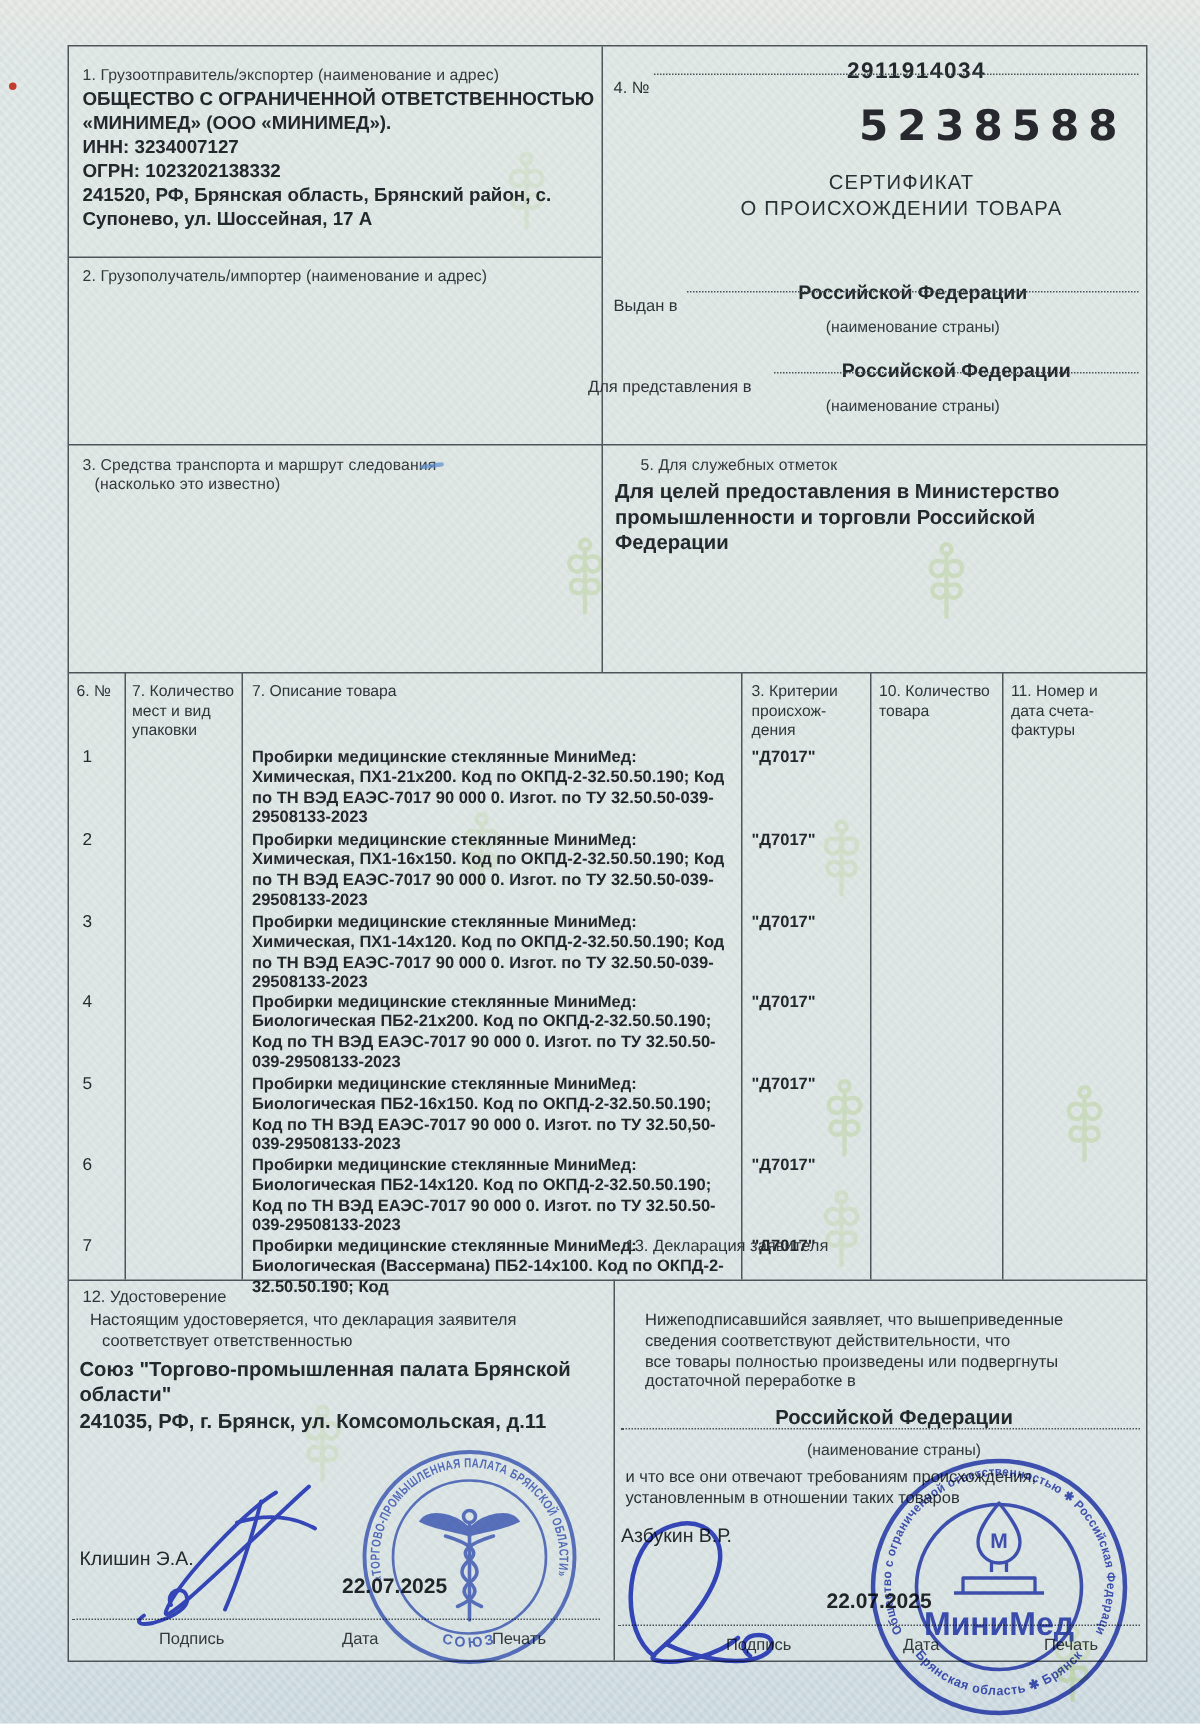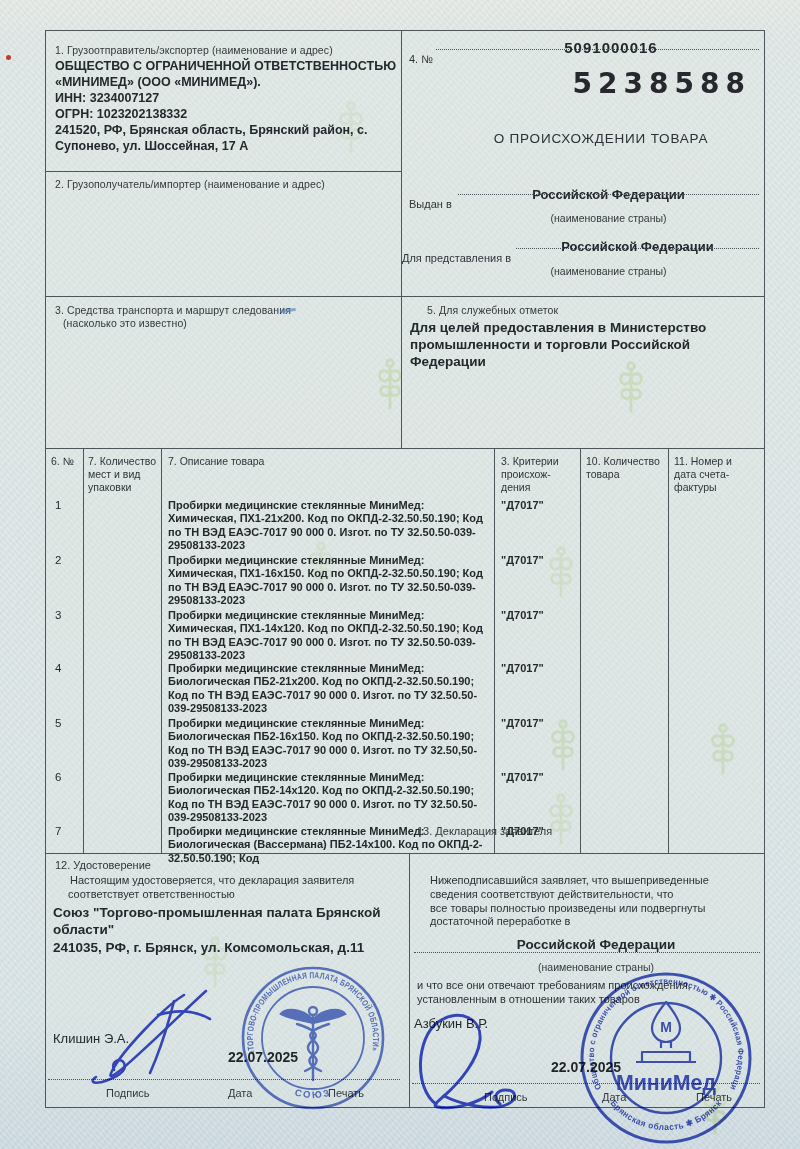--- a/index.html
+++ b/index.html
@@ -119,31 +119,32 @@
 ОГРН: 1023202138332
 241520, РФ, Брянская область, Брянский район, с.
 Супонево, ул. Шоссейная, 17 А</div>
 
   <div class="abs lbl" style="left:9px;top:147px;width:340px">2. Грузополучатель/импортер (наименование и адрес)</div>
 
   <div class="abs lbl" style="left:9px;top:273px;width:340px">3. Средства транспорта и маршрут следования</div>
   <div class="abs lbl" style="left:17px;top:286px">(насколько это известно)</div>
 
   <div class="abs lbl2" style="left:363px;top:22px">4. №</div>
-  <div class="abs formnum ctr" style="left:420px;top:8px;width:290px">5091000016</div>
+  <div class="abs formnum ctr" style="left:420px;top:8px;width:290px">2911914034</div>
   <div class="dots" style="left:390px;top:18px;width:323px"></div>
   <div class="abs serial" style="left:413px;top:36px;width:292px;text-align:right">5238588</div>
+  <div class="abs title ctr" style="left:392px;top:83px;width:326px">СЕРТИФИКАТ</div>
   <div class="abs title ctr" style="left:392px;top:100px;width:326px">О ПРОИСХОЖДЕНИИ ТОВАРА</div>
 
   <div class="abs lbl2" style="left:363px;top:167px">Выдан в</div>
   <div class="abs country ctr" style="left:412px;top:156px;width:301px">Российской Федерации</div>
   <div class="dots" style="left:412px;top:163px;width:301px"></div>
   <div class="abs hint ctr" style="left:412px;top:181px;width:301px">(наименование страны)</div>
 
-  <div class="abs lbl2" style="left:356px;top:221px">Для представления в</div>
+  <div class="abs lbl2" style="left:346px;top:221px">Для представления в</div>
   <div class="abs country ctr" style="left:470px;top:208px;width:243px">Российской Федерации</div>
   <div class="dots" style="left:470px;top:217px;width:243px"></div>
   <div class="abs hint ctr" style="left:412px;top:234px;width:301px">(наименование страны)</div>
 
   <div class="abs lbl" style="left:381px;top:273px">5. Для служебных отметок</div>
   <div class="abs bigval pre" style="left:364px;top:288px;width:348px">Для целей предоставления в Министерство
 промышленности и торговли Российской
 Федерации</div>
 
   <div class="abs hcell" style="left:5px;top:424px;width:30px">6. №</div>
@@ -190,21 +191,21 @@
     <div class="c-desc">Пробирки медицинские стеклянные МиниМед: Биологическая ПБ2-14х120. Код по ОКПД-2-32.50.50.190; Код по ТН ВЭД ЕАЭС-7017 90 000 0. Изгот. по ТУ 32.50.50-039-29508133-2023</div>
     <div class="c-crit">"Д7017"</div>
   </div>
   <div class="trow" style="top:794px">
     <div class="c-num">7</div>
     <div class="c-desc">Пробирки медицинские стеклянные МиниМед: Биологическая (Вассермана) ПБ2-14х100. Код по ОКПД-2-32.50.50.190; Код</div>
     <div class="c-crit">"Д7017"</div>
   </div>
 
   <div class="abs lbl2" style="left:9px;top:828px">12. Удостоверение</div>
-  <div class="abs smalltxt" style="left:24px;top:843px">Настоящим удостоверяется, что декларация заявителя</div>
+  <div class="abs smalltxt" style="left:14px;top:843px">Настоящим удостоверяется, что декларация заявителя</div>
   <div class="abs smalltxt" style="left:22px;top:857px">соответствует ответственностью</div>
   <div class="abs bigval pre" style="left:7px;top:873px;width:345px">Союз "Торгово-промышленная палата Брянской
 области"</div>
   <div class="abs bigval" style="left:7px;top:908px;width:345px">241035, РФ, г. Брянск, ул. Комсомольская, д.11</div>
   <div class="abs name" style="left:7px;top:1000px">Клишин Э.А.</div>
   <div class="abs date" style="left:182px;top:1018px">22.07.2025</div>
   <div class="dots" style="left:2px;top:1048px;width:352px"></div>
   <div class="abs siglbl" style="left:60px;top:1056px">Подпись</div>
   <div class="abs siglbl" style="left:182px;top:1056px">Дата</div>
   <div class="abs siglbl" style="left:282px;top:1056px">Печать</div>

